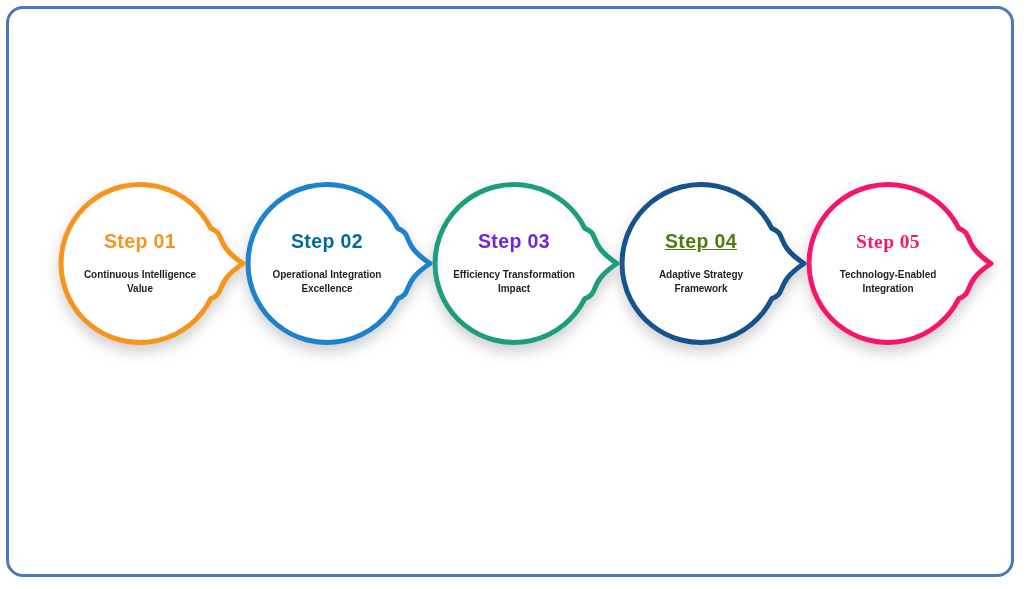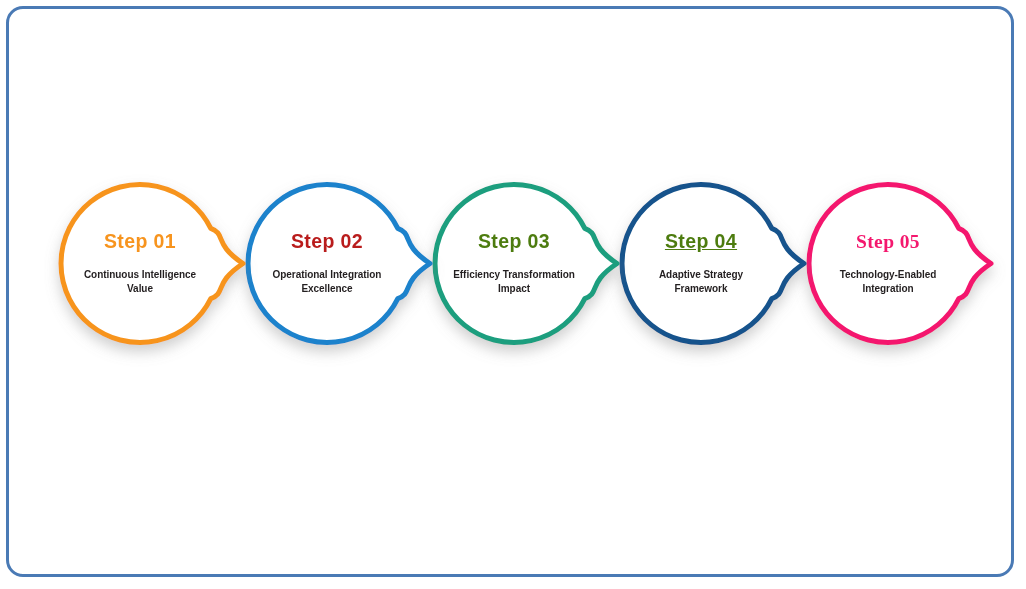--- a/index.html
+++ b/index.html
@@ -106,35 +106,35 @@
       <div class="step" style="left: 244px; z-index: 9;">
         <svg class="step-svg" viewBox="0 0 200 189">
           <defs>
             <filter id="shadow1" x="-40%" y="-40%" width="200%" height="200%">
               <feDropShadow dx="0" dy="7" stdDeviation="7" flood-color="#8d8d8d" flood-opacity="0.42"></feDropShadow>
             </filter>
           </defs>
           <path d="M 153.79 59.43 A 79 79 0 1 0 153.79 129.57 C 169.78814730451649 123.57190045027608 156 114.5 186 94.5 C 156 74.5 169.78814730451649 65.42809954972394 153.79 59.43 Z" fill="#ffffff" stroke="#1B82CC" stroke-width="5" stroke-linejoin="round" filter="url(#shadow1)"></path>
         </svg>
         <div class="step-body">
-          <div class="step-heading" style="color: #b91c1c;">Step 02</div>
+          <div class="step-heading" style="color: #0369a1;">Step 02</div>
           <div class="step-desc">Operational Integration Excellence</div>
         </div>
       </div>
       <div class="step" style="left: 431px; z-index: 8;">
         <svg class="step-svg" viewBox="0 0 200 189">
           <defs>
             <filter id="shadow2" x="-40%" y="-40%" width="200%" height="200%">
               <feDropShadow dx="0" dy="7" stdDeviation="7" flood-color="#8d8d8d" flood-opacity="0.42"></feDropShadow>
             </filter>
           </defs>
           <path d="M 153.79 59.43 A 79 79 0 1 0 153.79 129.57 C 169.78814730451649 123.57190045027608 156 114.5 186 94.5 C 156 74.5 169.78814730451649 65.42809954972394 153.79 59.43 Z" fill="#ffffff" stroke="#1B9E7E" stroke-width="5" stroke-linejoin="round" filter="url(#shadow2)"></path>
         </svg>
         <div class="step-body">
-          <div class="step-heading" style="color: #4d7c0f;">Step 03</div>
+          <div class="step-heading" style="color: #6d28d9;">Step 03</div>
           <div class="step-desc">Efficiency Transformation Impact</div>
         </div>
       </div>
       <div class="step" style="left: 618px; z-index: 7;">
         <svg class="step-svg" viewBox="0 0 200 189">
           <defs>
             <filter id="shadow3" x="-40%" y="-40%" width="200%" height="200%">
               <feDropShadow dx="0" dy="7" stdDeviation="7" flood-color="#8d8d8d" flood-opacity="0.42"></feDropShadow>
             </filter>
           </defs>

